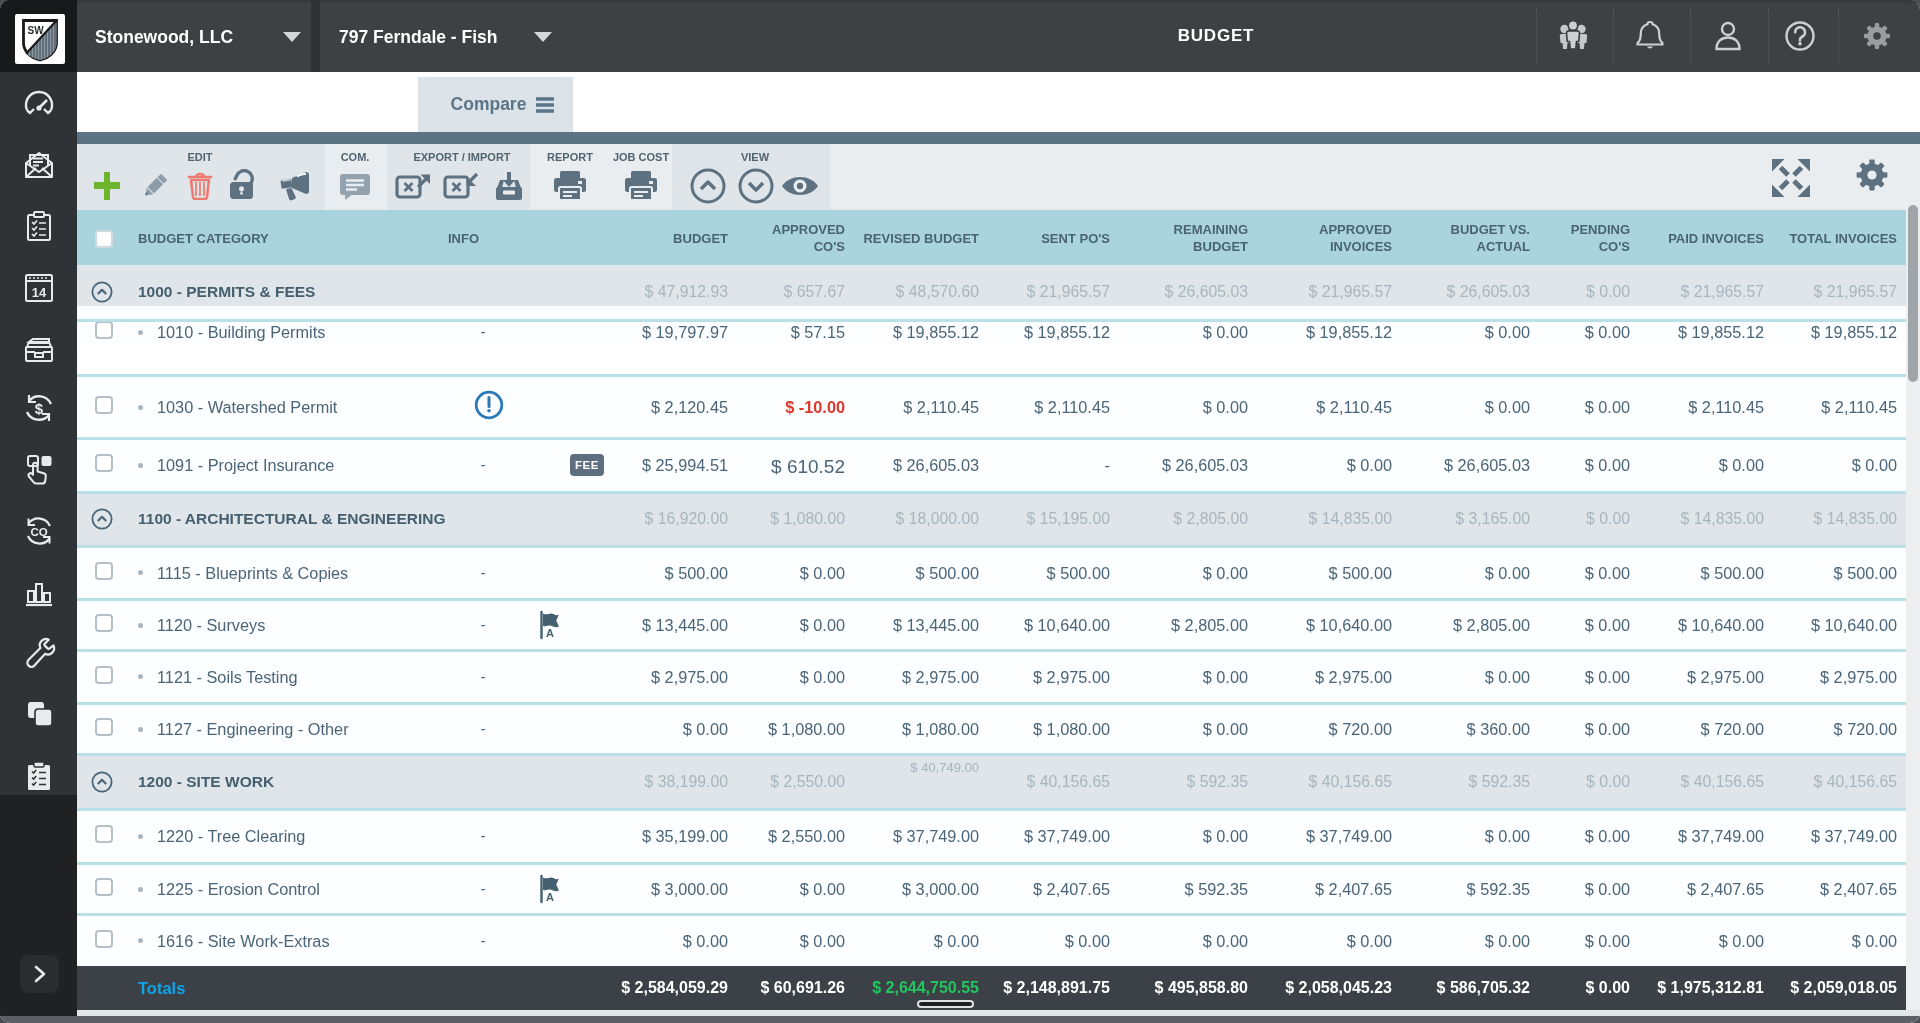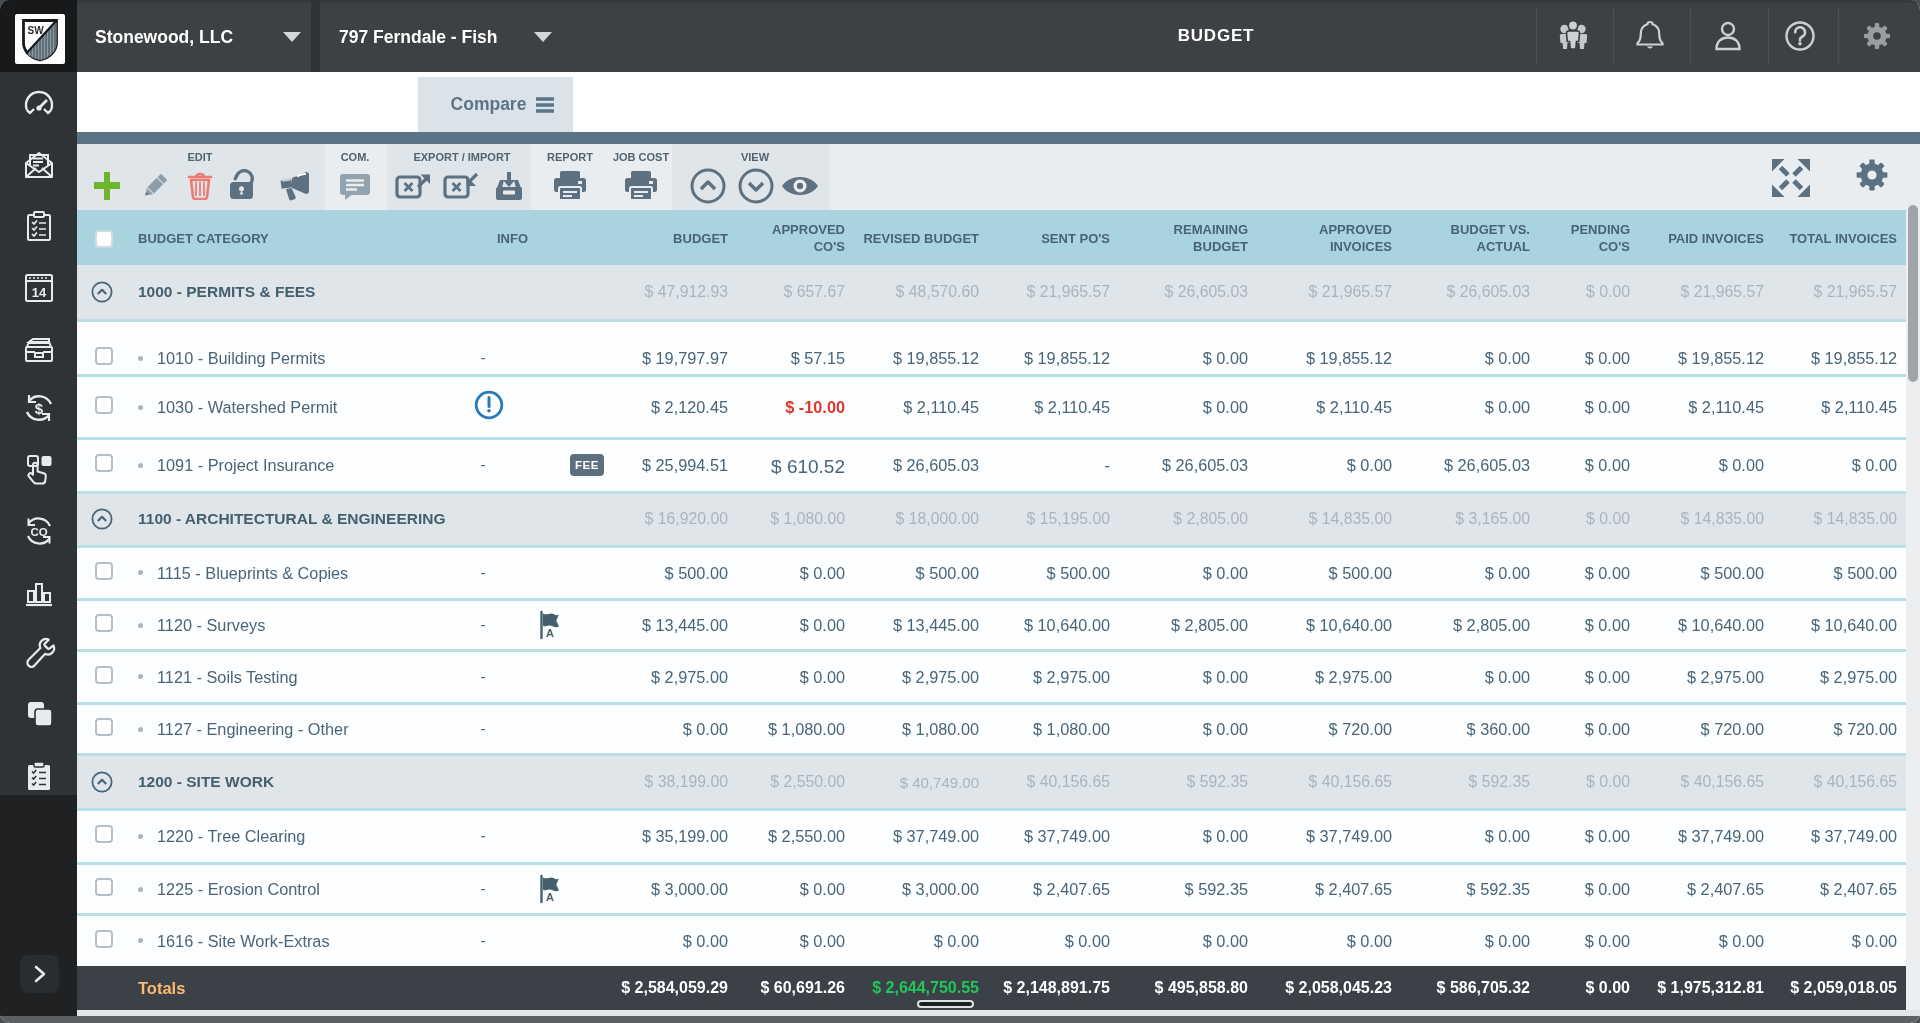--- a/index.html
+++ b/index.html
@@ -328,21 +328,21 @@
             <rect x="19.3" y="6.6" width="5.4" height="6.7" rx="1.2" fill="#5d7181" transform="rotate(135.0 22 22)"></rect>
             <rect x="19.3" y="6.6" width="5.4" height="6.7" rx="1.2" fill="#5d7181" transform="rotate(180.0 22 22)"></rect>
             <rect x="19.3" y="6.6" width="5.4" height="6.7" rx="1.2" fill="#5d7181" transform="rotate(225.0 22 22)"></rect>
             <rect x="19.3" y="6.6" width="5.4" height="6.7" rx="1.2" fill="#5d7181" transform="rotate(270.0 22 22)"></rect>
             <rect x="19.3" y="6.6" width="5.4" height="6.7" rx="1.2" fill="#5d7181" transform="rotate(315.0 22 22)"></rect>
           </svg></div>
       </div>
       <div id="thead">
         <div class="cb" style="left:18px;top:20px;border:2px solid #cfdbe0;width:18px;height:18px;"></div>
         <div class="hc" style="left:61px;top:20px;text-align:left;">BUDGET CATEGORY</div>
-        <div class="hc" style="left:371px;top:20px;width:80px;text-align:right;">INFO</div>
+        <div class="hc" style="left:371px;top:20px;width:80px;text-align:left;">INFO</div>
         <div class="hc" style="left:431px;top:20px;width:220px;">BUDGET</div>
         <div class="hc" style="left:548px;top:11px;width:220px;">APPROVED<br>CO'S</div>
         <div class="hc" style="left:682px;top:20px;width:220px;">REVISED BUDGET</div>
         <div class="hc" style="left:813px;top:20px;width:220px;">SENT PO'S</div>
         <div class="hc" style="left:951px;top:11px;width:220px;">REMAINING<br>BUDGET</div>
         <div class="hc" style="left:1095px;top:11px;width:220px;">APPROVED<br>INVOICES</div>
         <div class="hc" style="left:1233px;top:11px;width:220px;">BUDGET VS.<br>ACTUAL</div>
         <div class="hc" style="left:1333px;top:11px;width:220px;">PENDING<br>CO'S</div>
         <div class="hc" style="left:1467px;top:20px;width:220px;">PAID INVOICES</div>
         <div class="hc" style="left:1600px;top:20px;width:220px;">TOTAL INVOICES</div>
@@ -357,21 +357,21 @@
         <div class="cell num gnum" style="left:548px;width:220px;top:18px;font-size:15.8px;">$ 657.67</div>
         <div class="cell num gnum" style="left:682px;width:220px;top:18px;font-size:15.8px;">$ 48,570.60</div>
         <div class="cell num gnum" style="left:813px;width:220px;top:18px;font-size:15.8px;">$ 21,965.57</div>
         <div class="cell num gnum" style="left:951px;width:220px;top:18px;font-size:15.8px;">$ 26,605.03</div>
         <div class="cell num gnum" style="left:1095px;width:220px;top:18px;font-size:15.8px;">$ 21,965.57</div>
         <div class="cell num gnum" style="left:1233px;width:220px;top:18px;font-size:15.8px;">$ 26,605.03</div>
         <div class="cell num gnum" style="left:1333px;width:220px;top:18px;font-size:15.8px;">$ 0.00</div>
         <div class="cell num gnum" style="left:1467px;width:220px;top:18px;font-size:15.8px;">$ 21,965.57</div>
         <div class="cell num gnum" style="left:1600px;width:220px;top:18px;font-size:15.8px;">$ 21,965.57</div>
       </div>
-      <div class="wrow" style="top:260px;height:40px;">
+      <div class="wrow" style="top:234px;height:40px;">
         <div class="cb" style="top:15px;"></div>
         <div class="dot" style="top:24px;"></div>
         <div class="cell" style="left:80px;top:17px;">1010 - Building Permits</div>
         <div class="dash" style="top:17px;">-</div>
         <div class="cell num " style="left:431px;width:220px;top:17px;font-size:16.3px;">$ 19,797.97</div>
         <div class="cell num " style="left:548px;width:220px;top:17px;font-size:16.3px;">$ 57.15</div>
         <div class="cell num " style="left:682px;width:220px;top:17px;font-size:16.3px;">$ 19,855.12</div>
         <div class="cell num " style="left:813px;width:220px;top:17px;font-size:16.3px;">$ 19,855.12</div>
         <div class="cell num " style="left:951px;width:220px;top:17px;font-size:16.3px;">$ 0.00</div>
         <div class="cell num " style="left:1095px;width:220px;top:17px;font-size:16.3px;">$ 19,855.12</div>
@@ -512,21 +512,21 @@
       </div>
       <div class="rsep" style="top:630px;height:3px;"></div>
       <div class="grow" style="top:684px;height:52px;">
         <div class="abs" style="left:14px;top:15px;"><svg width="22" height="22" viewBox="0 0 22 22">
             <circle cx="11" cy="11" r="9.6" fill="none" stroke="#4a6577" stroke-width="1.8"></circle>
             <path d="M6.8 13 l4.2 -4.2 l4.2 4.2" fill="none" stroke="#4a6577" stroke-width="2.2" stroke-linejoin="round"></path>
           </svg></div>
         <div class="cell gtitle" style="left:61px;top:17px;">1200 - SITE WORK</div>
         <div class="cell num gnum" style="left:431px;width:220px;top:17px;font-size:15.8px;">$ 38,199.00</div>
         <div class="cell num gnum" style="left:548px;width:220px;top:17px;font-size:15.8px;">$ 2,550.00</div>
-        <div class="cell num gnum" style="left:682px;width:220px;top:18px;font-size:15px;">$ 40,749.00</div>
+        <div class="cell num gnum" style="left:682px;width:220px;top:4px;font-size:13px;">$ 40,749.00</div>
         <div class="cell num gnum" style="left:813px;width:220px;top:17px;font-size:15.8px;">$ 40,156.65</div>
         <div class="cell num gnum" style="left:951px;width:220px;top:17px;font-size:15.8px;">$ 592.35</div>
         <div class="cell num gnum" style="left:1095px;width:220px;top:17px;font-size:15.8px;">$ 40,156.65</div>
         <div class="cell num gnum" style="left:1233px;width:220px;top:17px;font-size:15.8px;">$ 592.35</div>
         <div class="cell num gnum" style="left:1333px;width:220px;top:17px;font-size:15.8px;">$ 0.00</div>
         <div class="cell num gnum" style="left:1467px;width:220px;top:17px;font-size:15.8px;">$ 40,156.65</div>
         <div class="cell num gnum" style="left:1600px;width:220px;top:17px;font-size:15.8px;">$ 40,156.65</div>
       </div>
       <div class="rsep" style="top:681px;height:3px;"></div>
       <div class="wrow" style="top:739px;height:51px;">
@@ -579,21 +579,21 @@
         <div class="cell num " style="left:813px;width:220px;top:16px;font-size:16.3px;">$ 0.00</div>
         <div class="cell num " style="left:951px;width:220px;top:16px;font-size:16.3px;">$ 0.00</div>
         <div class="cell num " style="left:1095px;width:220px;top:16px;font-size:16.3px;">$ 0.00</div>
         <div class="cell num " style="left:1233px;width:220px;top:16px;font-size:16.3px;">$ 0.00</div>
         <div class="cell num " style="left:1333px;width:220px;top:16px;font-size:16.3px;">$ 0.00</div>
         <div class="cell num " style="left:1467px;width:220px;top:16px;font-size:16.3px;">$ 0.00</div>
         <div class="cell num " style="left:1600px;width:220px;top:16px;font-size:16.3px;">$ 0.00</div>
       </div>
       <div class="rsep" style="top:841px;height:3px;"></div>
       <div id="totals">
-        <div class="cell" style="left:61px;top:13px;color:#fdba74;font-weight:bold;font-size:16.5px;">Totals</div>
+        <div class="cell" style="left:61px;top:13px;color:#0ea5e9;font-weight:bold;font-size:16.5px;">Totals</div>
         <div class="cell num" style="left:431px;width:220px;top:13px;color:#fff;font-weight:bold;font-size:16px;">$ 2,584,059.29</div>
         <div class="cell num" style="left:548px;width:220px;top:13px;color:#fff;font-weight:bold;font-size:16px;">$ 60,691.26</div>
         <div class="cell num" style="left:682px;width:220px;top:13px;color:#22c55e;font-weight:bold;font-size:16px;">$ 2,644,750.55</div>
         <div class="cell num" style="left:813px;width:220px;top:13px;color:#fff;font-weight:bold;font-size:16px;">$ 2,148,891.75</div>
         <div class="cell num" style="left:951px;width:220px;top:13px;color:#fff;font-weight:bold;font-size:16px;">$ 495,858.80</div>
         <div class="cell num" style="left:1095px;width:220px;top:13px;color:#fff;font-weight:bold;font-size:16px;">$ 2,058,045.23</div>
         <div class="cell num" style="left:1233px;width:220px;top:13px;color:#fff;font-weight:bold;font-size:16px;">$ 586,705.32</div>
         <div class="cell num" style="left:1333px;width:220px;top:13px;color:#fff;font-weight:bold;font-size:16px;">$ 0.00</div>
         <div class="cell num" style="left:1467px;width:220px;top:13px;color:#fff;font-weight:bold;font-size:16px;">$ 1,975,312.81</div>
         <div class="cell num" style="left:1600px;width:220px;top:13px;color:#fff;font-weight:bold;font-size:16px;">$ 2,059,018.05</div>

